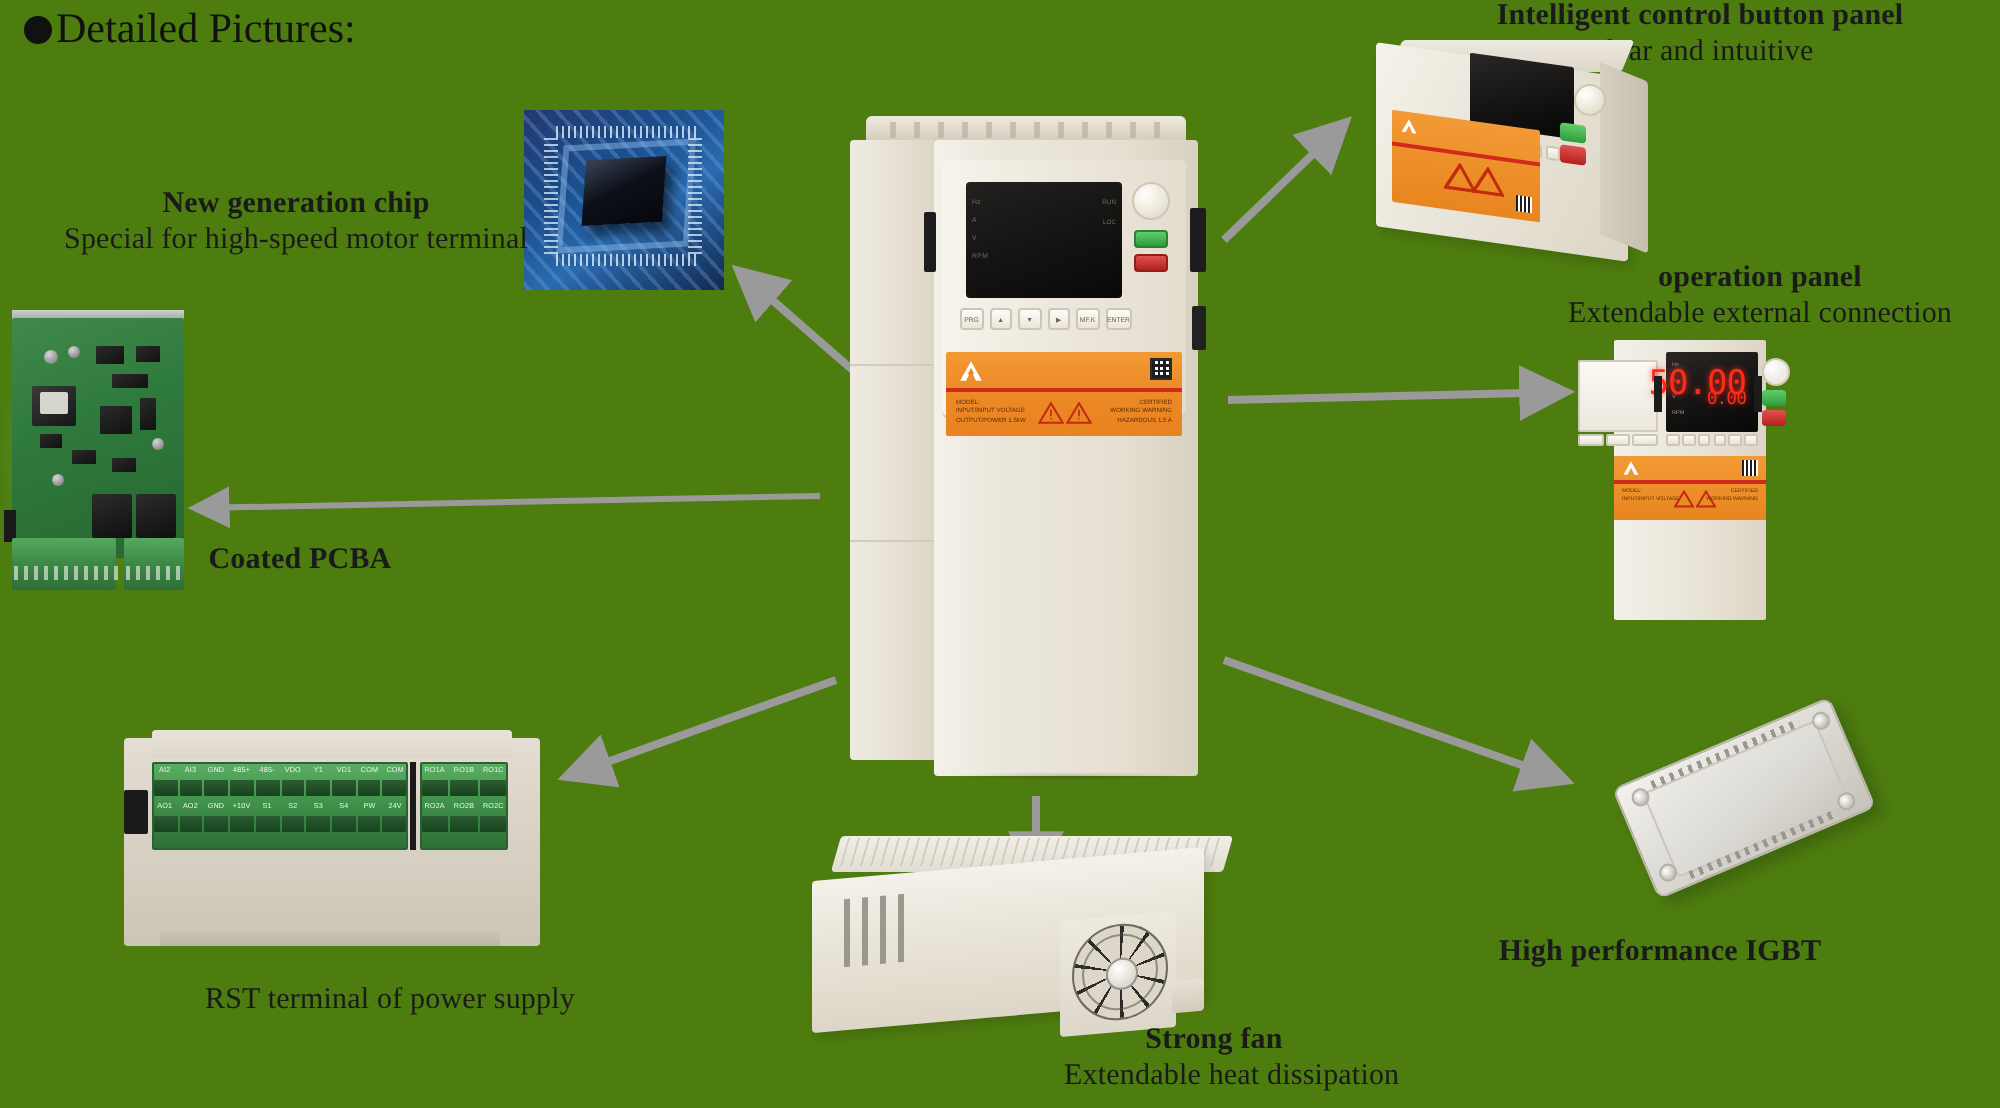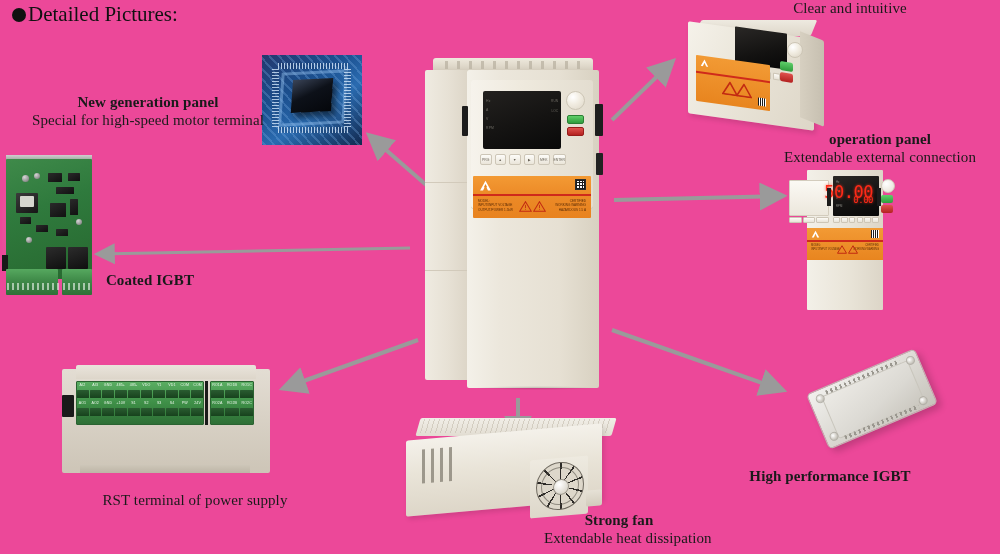--- a/index.html
+++ b/index.html
@@ -3,21 +3,21 @@
 <meta charset="utf-8">
 <title>Detailed Pictures</title>
 <style>
   * { box-sizing: border-box; margin: 0; padding: 0; }
   html, body {
     width: 1000px; height: 554px;
     background: #ffffff;
     font-family: "Liberation Serif", "DejaVu Serif", serif;
     overflow: hidden;
   }
-  #stage { position: relative; width: 1000px; height: 554px; background:#ec4899; }
+  #stage { position: relative; width: 1000px; height: 554px; background:#4d7c0f; }
 
   
   .cap        { position:absolute; color:#1a1a1a; text-align:center; line-height:1.18;
                 font-family:"Liberation Serif","DejaVu Serif",serif; white-space:nowrap; }
   .cap .t1    { display:block; font-weight:bold; font-size:15px; letter-spacing:.1px; }
   .cap .t2    { display:block; font-weight:normal; font-size:15px; letter-spacing:.1px; }
 
   
   #header { position:absolute; left:12px; top:2px; display:flex; align-items:center; gap:2px; }
   #header .bullet { width:14px; height:14px; border-radius:50%; background:#111; display:inline-block; }
@@ -375,21 +375,21 @@
   <div id="chip">
     <div class="pcbdiag"></div>
     <div class="socket"></div>
     <div class="die"></div>
     <div class="pins" style="left:16px;top:8px;width:70px"></div>
     <div class="pins" style="left:16px;top:72px;width:70px"></div>
     <div class="pinsL" style="left:10px;top:14px;height:58px"></div>
     <div class="pinsL" style="left:82px;top:14px;height:58px"></div>
   </div>
   <div class="cap" style="left:18px; top:94px; width:260px;">
-    <span class="t1">New generation panel</span>
+    <span class="t1">New generation chip</span>
     <span class="t2">Special for high-speed motor terminal</span>
   </div>
 
   <div id="pcba">
     <div class="glow"></div>
     <div class="headerstrip"></div>
     <div class="board">
       <div class="rj45">
           <i></i>
         </div>
@@ -410,21 +410,21 @@
     <div class="relay" style="left:44px"></div>
     <div class="relay" style="left:66px"></div>
     <div class="term" style="left:4px;width:52px">
         <div class="screws"></div>
       </div>
     <div class="term" style="left:60px;width:30px">
         <div class="screws"></div>
       </div>
   </div>
   <div class="cap" style="left:68px; top:272px; width:164px;">
-    <span class="t1">Coated IGBT</span>
+    <span class="t1">Coated PCBA</span>
   </div>
 
   <div id="term">
     <div class="glow"></div>
     <div class="case"></div>
     <div class="casetop"></div>
 
     <div class="tb" style="left:14px;top:16px;width:128px;height:44px;"></div>
     <div class="rowlbl" style="left:14px;top:19px;width:128px;">
       <span>AI2</span>
@@ -508,21 +508,21 @@
   <div id="fan">
     <div class="top"></div>
     <div class="fins"></div>
     <div class="body"></div>
     <div class="vents"></div>
     <div class="fanplate"></div>
     <div class="grille"></div>
     <div class="ring"></div>
     <div class="mount"></div>
   </div>
-  <div class="cap" style="left:544px; top:512px; width:150px;">
+  <div class="cap" style="left:532px; top:512px; width:150px;">
     <span class="t1">Strong fan</span>
     <span class="t2">Extendable heat dissipation</span>
   </div>
 
   <div id="igbt">
     <div class="mod">
       <div class="lid"></div>
       <div class="hole" style="left:4px;top:44px"></div>
       <div class="hole" style="left:104px;top:4px"></div>
       <div class="hole" style="left:100px;top:46px"></div>
@@ -587,20 +587,21 @@
       <svg style="position:absolute;left:30px;top:17px;width:10px;height:9px" viewBox="0 0 20 17">
         <path d="M10 1 L19 16 L1 16 Z" fill="none" stroke="#c22a12" stroke-width="2"></path>
       </svg>
       <svg style="position:absolute;left:41px;top:17px;width:10px;height:9px" viewBox="0 0 20 17">
         <path d="M10 1 L19 16 L1 16 Z" fill="none" stroke="#c22a12" stroke-width="2"></path>
       </svg>
     </div>
   </div>
 
   <div class="cap" style="left:700px; top:0px; width:300px;">
+    <span class="t1">Intelligent control button panel</span>
     <span class="t2">Clear and intuitive</span>
   </div>
   <div id="panelA">
     <div class="shellTop"></div>
     <div class="shell"></div>
     <div class="shellR"></div>
     <div class="scr"></div>
     <div class="knob"></div>
     <div class="run"></div>
     <div class="stop"></div>

